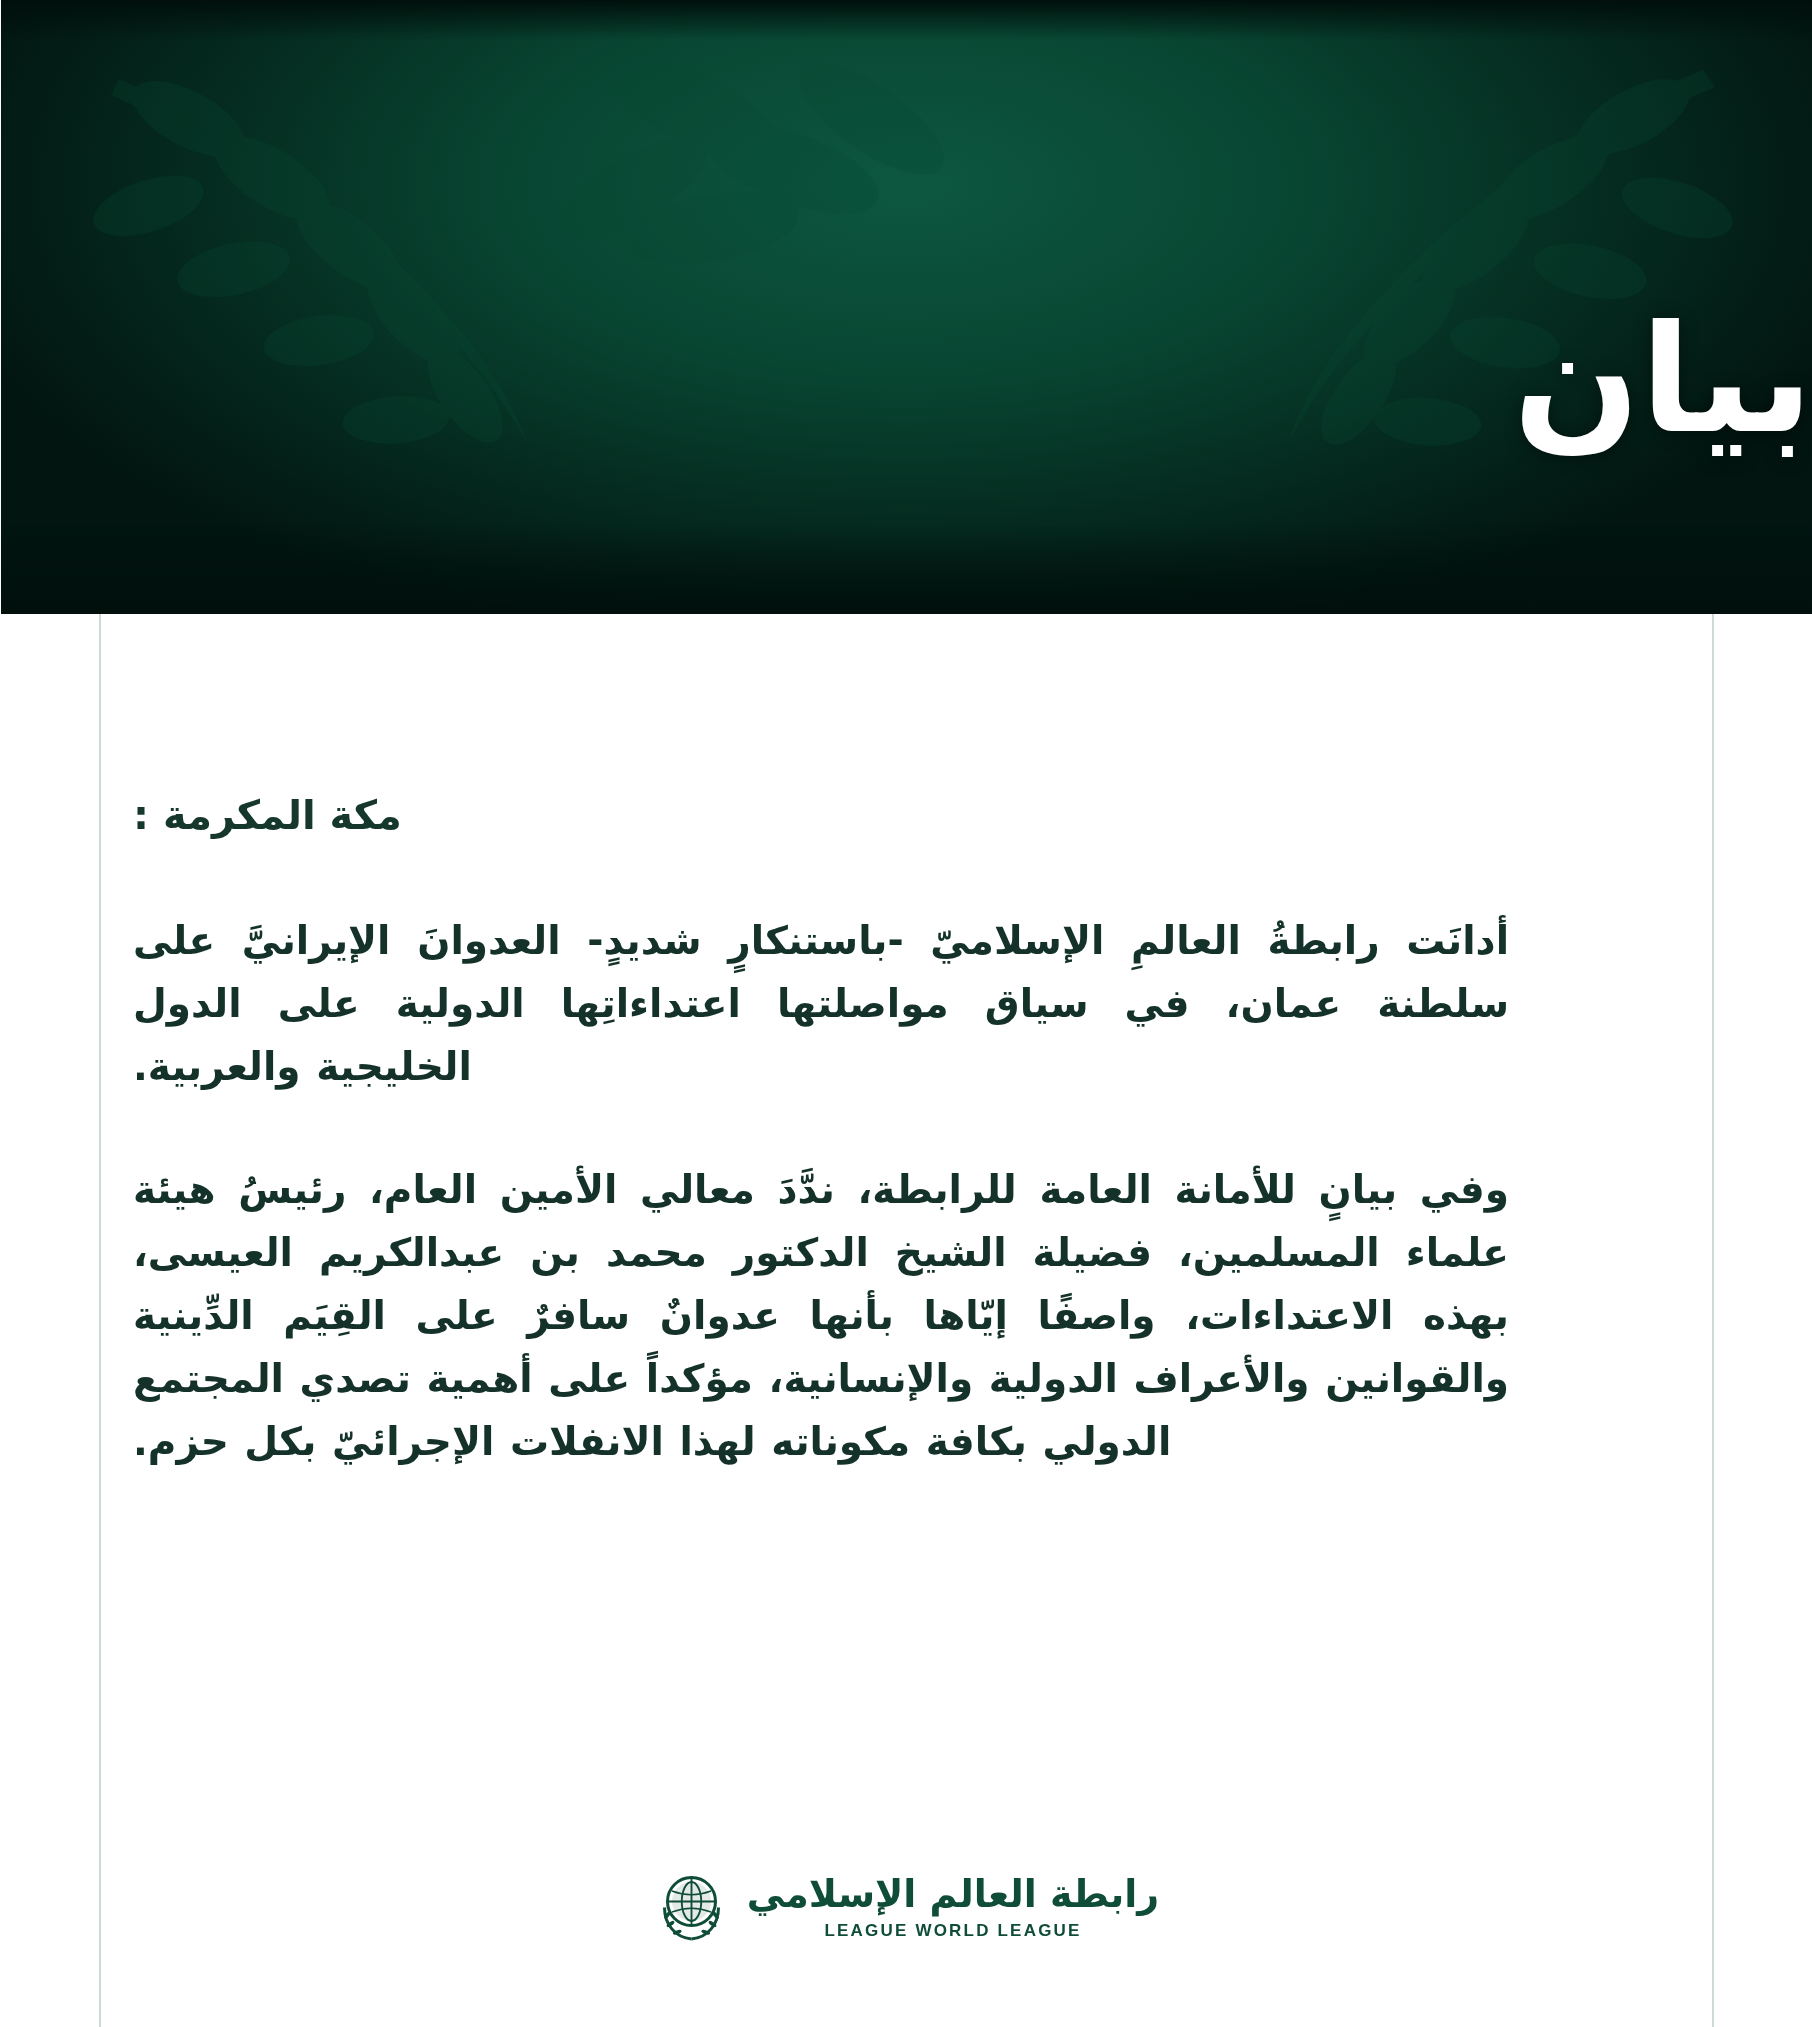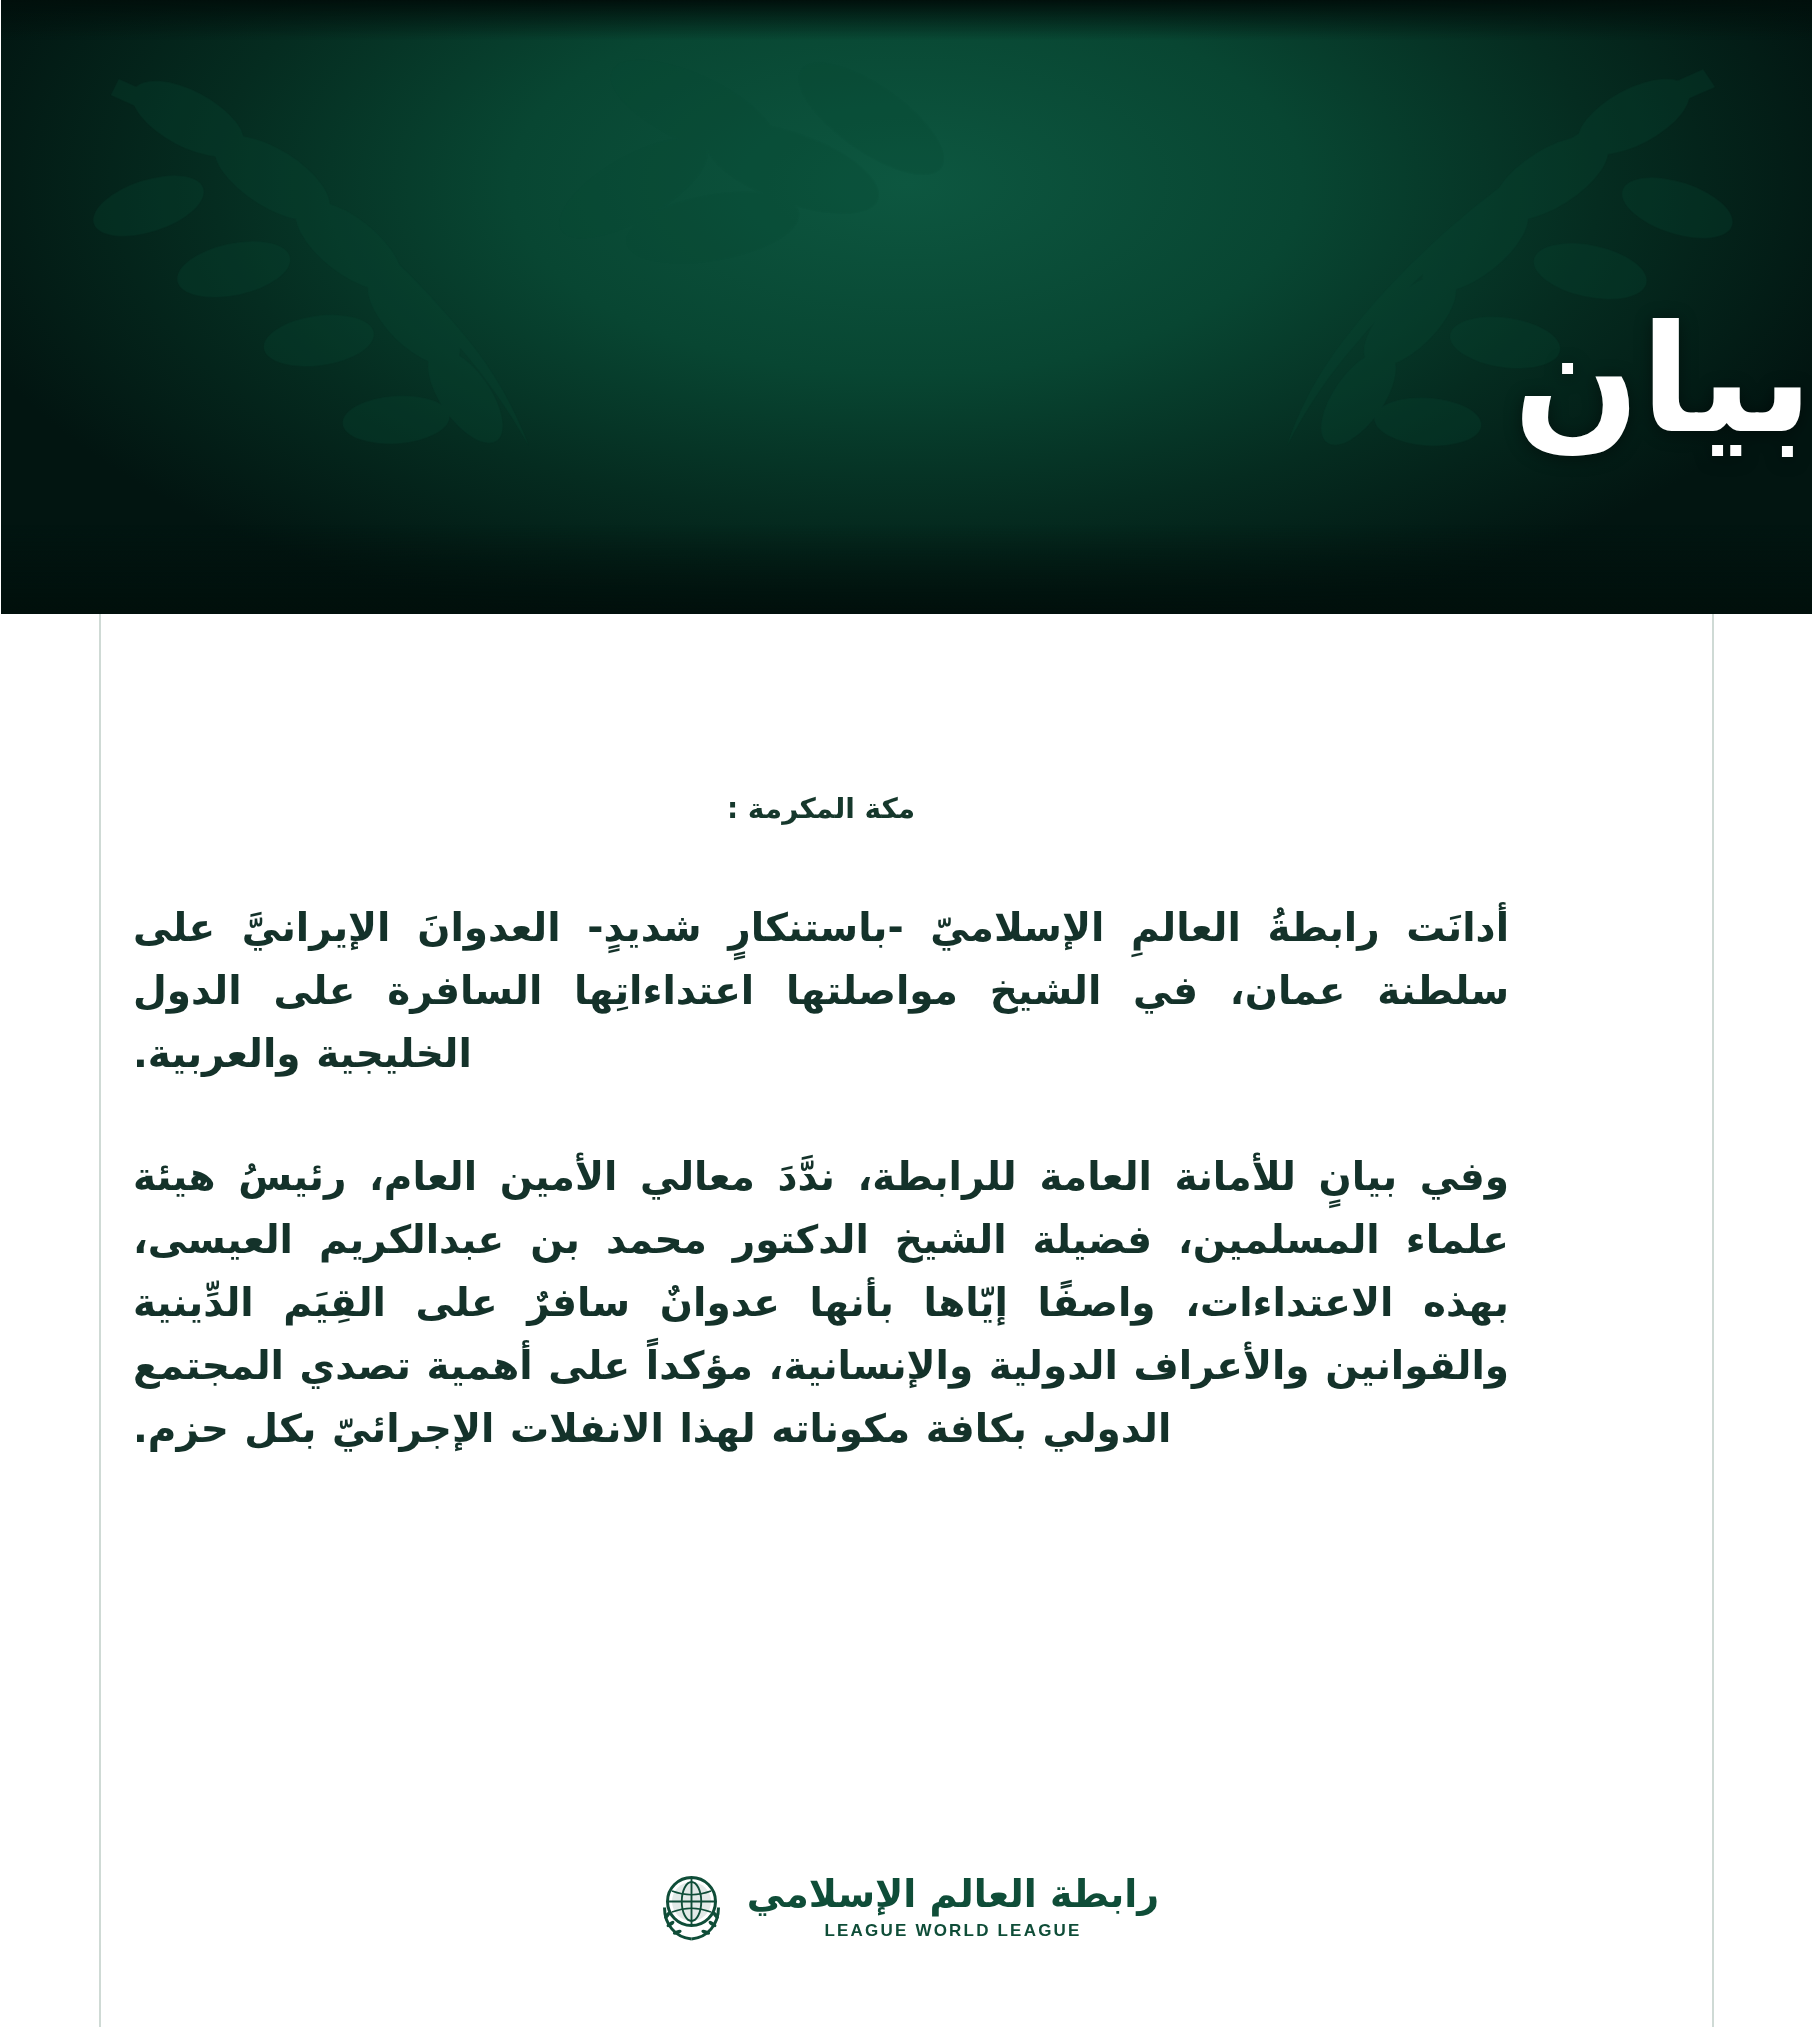--- a/index.html
+++ b/index.html
@@ -97,24 +97,24 @@
 
   .content {
     position: absolute;
     top: 178px;
     right: 203px;
     width: 1376px;
     direction: rtl;
   }
 
   .dateline {
-    font-size: 28px;
+    font-size: 40px;
     font-weight: 700;
     color: #16382c;
-    text-align: center;
+    text-align: left;
     margin-bottom: 71px;
     font-family: "DejaVu Sans", "Liberation Sans", sans-serif;
   }
 
   .para {
     font-size: 39px;
     line-height: 1.62;
     color: #14322a;
     text-align: justify;
     text-align-last: left;
@@ -210,21 +210,21 @@
     <div class="hero-fade-bottom"></div>
 
     <div class="hero-title">بيان</div>
   </div>
 
   <div class="card">
     <div class="content">
 
       <div class="dateline">مكة المكرمة :</div>
 
-      <p class="para">أدانَت رابطةُ العالمِ الإسلاميّ -باستنكارٍ شديدٍ- العدوانَ الإيرانيَّ على سلطنة عمان، في الشيخ مواصلتها اعتداءاتِها السافرة على الدول الخليجية والعربية.</p>
+      <p class="para">أدانَت رابطةُ العالمِ الإسلاميّ -باستنكارٍ شديدٍ- العدوانَ الإيرانيَّ على سلطنة عمان، في سياق مواصلتها اعتداءاتِها الدولية على الدول الخليجية والعربية.</p>
       <p class="para">وفي بيانٍ للأمانة العامة للرابطة، ندَّدَ معالي الأمين العام، رئيسُ هيئة علماء المسلمين، فضيلة الشيخ الدكتور محمد بن عبدالكريم العيسى، بهذه الاعتداءات، واصفًا إيّاها بأنها عدوانٌ سافرٌ على القِيَم الدِّينية والقوانين والأعراف الدولية والإنسانية، مؤكداً على أهمية تصدي المجتمع الدولي بكافة مكوناته لهذا الانفلات الإجرائيّ بكل حزم.</p>
 
     </div>
 
     <div class="footer">
       <div class="logo-wordmark">
         <div class="logo-arabic">رابطة العالم الإسلامي</div>
         <div class="logo-latin">LEAGUE WORLD LEAGUE</div>
       </div>
 

